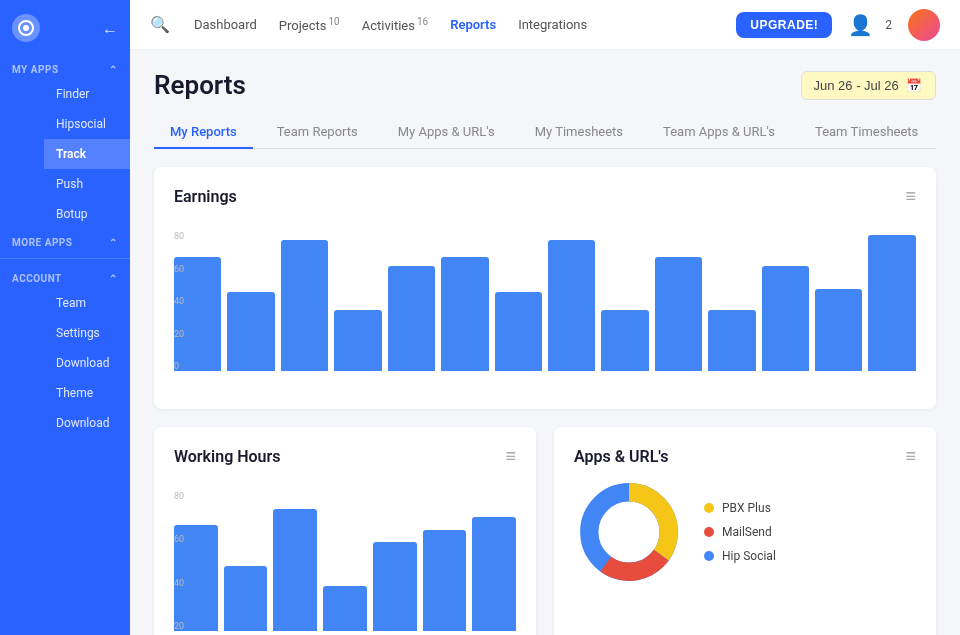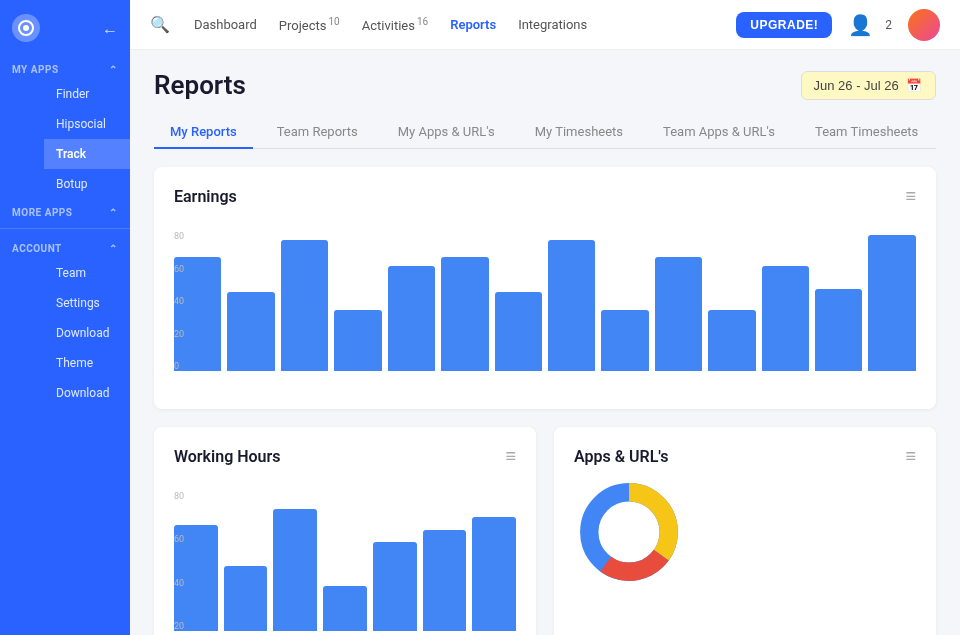--- a/index.html
+++ b/index.html
@@ -241,20 +241,21 @@
     <span class="back-icon">←</span>
   </div>
 
   <div class="sidebar-section-label">
     <span>MY APPS</span>
     <span>⌃</span>
   </div>
   <div class="sidebar-item"><span>Finder</span></div>
   <div class="sidebar-item"><span>Hipsocial</span></div>
   <div class="sidebar-item active"><span>Track</span></div>
+  <div class="sidebar-item"><span>Push</span></div>
   <div class="sidebar-item"><span>Botup</span></div>
 
   <div class="sidebar-section-label">
     <span>MORE APPS</span>
     <span>⌃</span>
   </div>
 
   <div class="sidebar-divider"></div>
 
   <div class="sidebar-section-label">
@@ -424,17 +425,31 @@
         <div class="donut-section">
           <div class="donut-wrap">
             <svg viewBox="0 0 36 36">
 
               <circle cx="18" cy="18" r="13" fill="none" stroke="#4285f4" stroke-width="6"></circle>
               <circle cx="18" cy="18" r="13" fill="none" stroke="#f5c518" stroke-width="6" stroke-dasharray="28.5 81.6" stroke-dashoffset="0" transform="rotate(-90 18 18)"></circle>
               <circle cx="18" cy="18" r="13" fill="none" stroke="#e74c3c" stroke-width="6" stroke-dasharray="20.4 81.6" stroke-dashoffset="-28.5" transform="rotate(-90 18 18)"></circle>
               <circle cx="18" cy="18" r="7" fill="white"></circle>
             </svg>
           </div>
+          <div class="legend">
+            <div class="legend-item">
+              <div class="legend-dot" style="background:#f5c518;"></div>
+              <span>PBX Plus</span>
+            </div>
+            <div class="legend-item">
+              <div class="legend-dot" style="background:#e74c3c;"></div>
+              <span>MailSend</span>
+            </div>
+            <div class="legend-item">
+              <div class="legend-dot" style="background:#4285f4;"></div>
+              <span>Hip Social</span>
+            </div>
+          </div>
         </div>
       </div>
     </div>
   </div>
 </div>
 
 </body></html>

